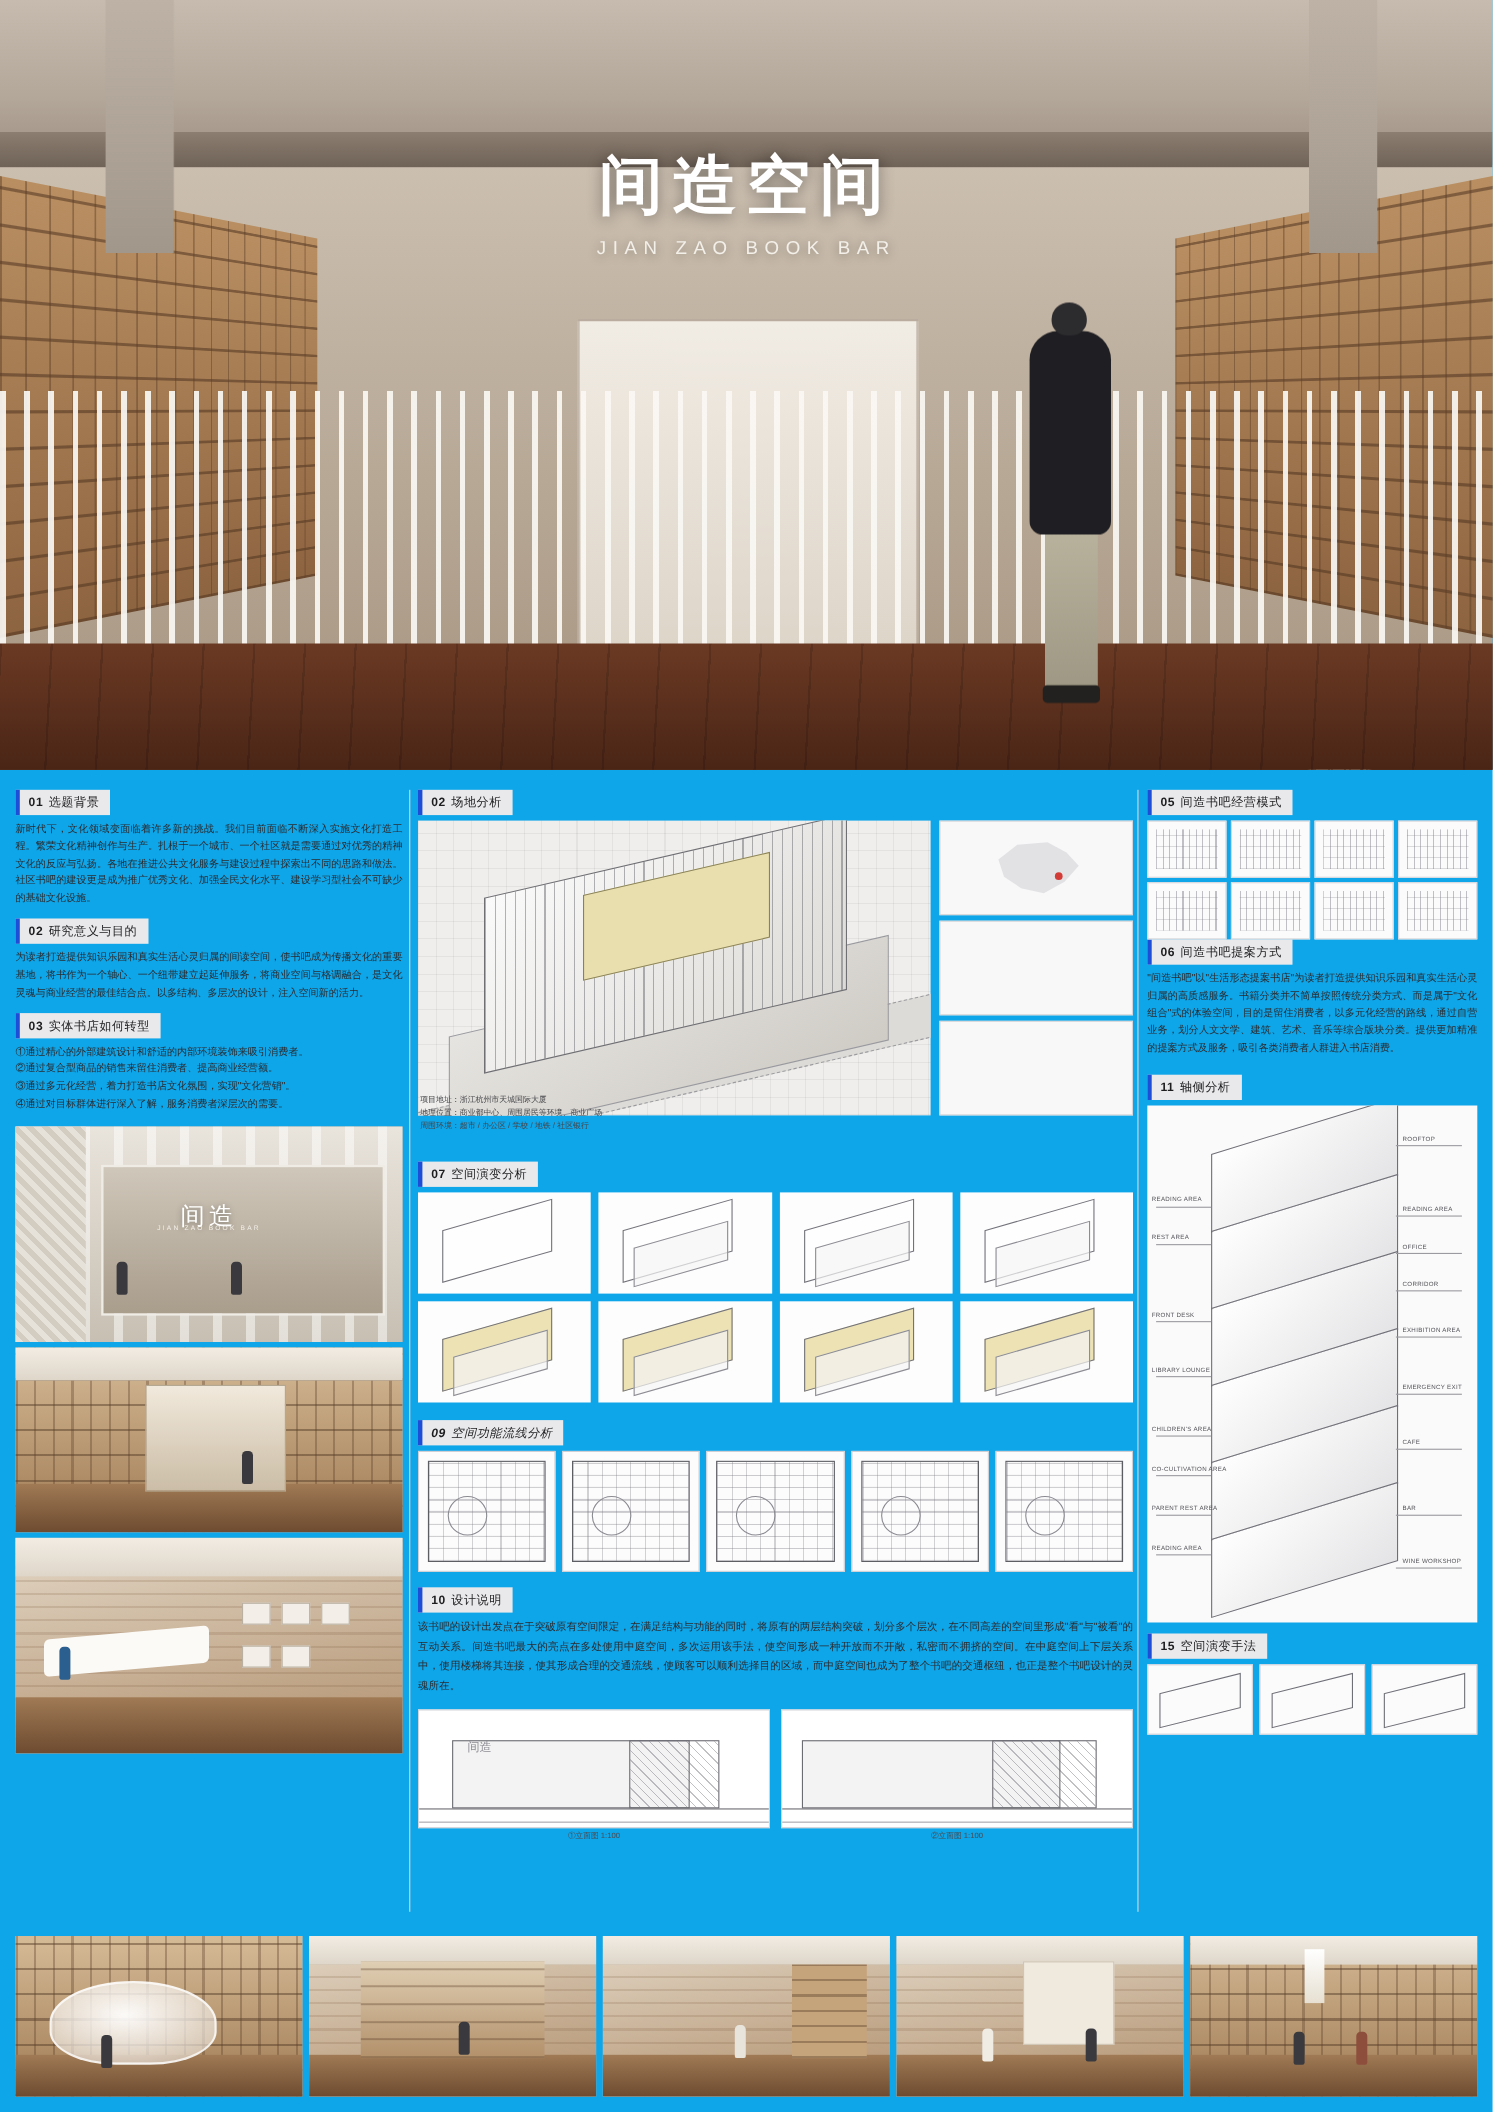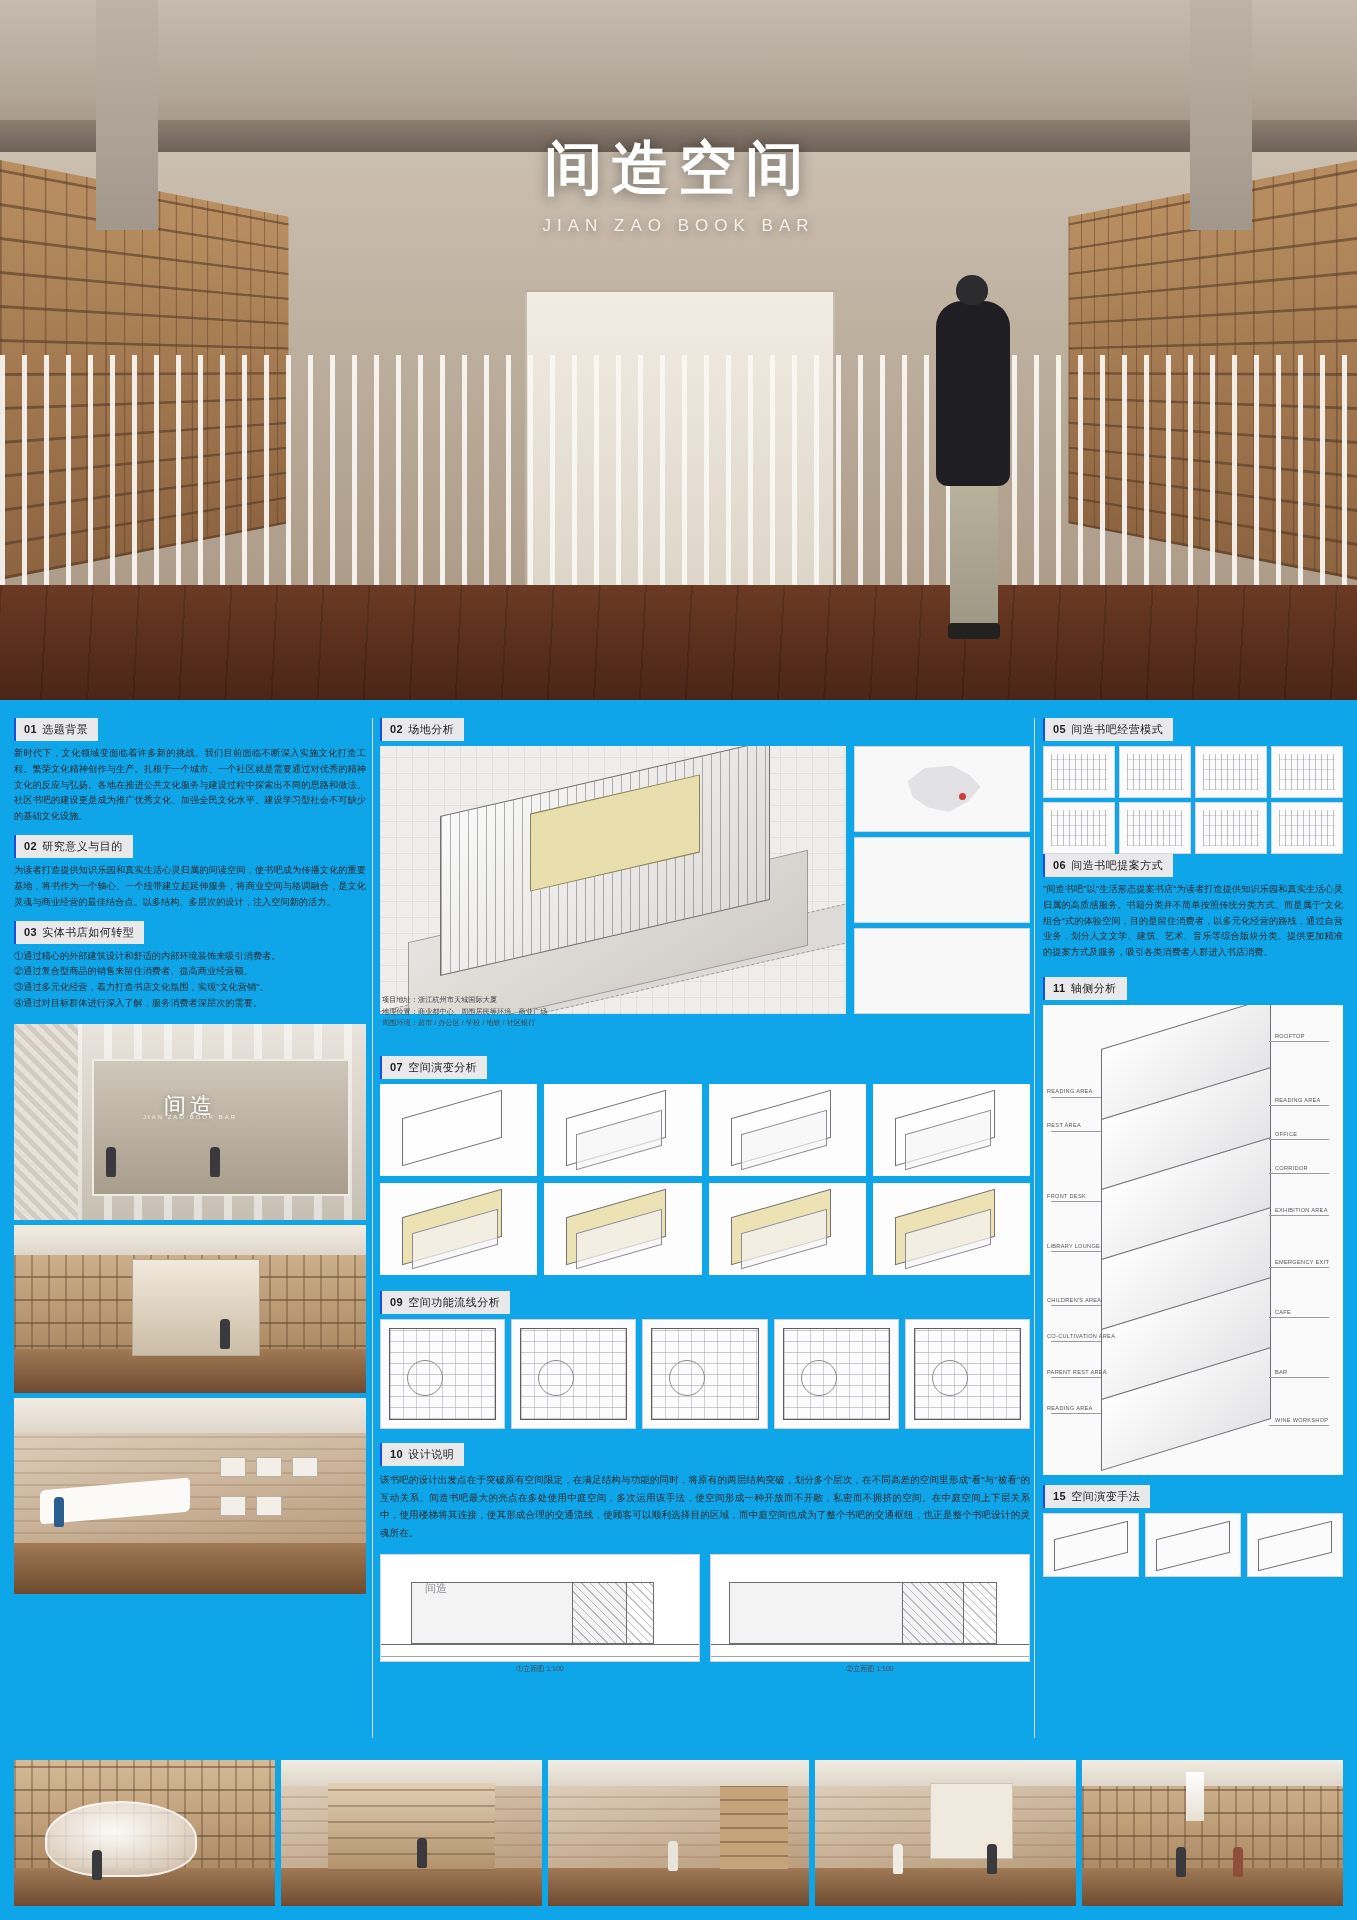--- a/index.html
+++ b/index.html
@@ -95,21 +95,21 @@
 
   
   .panel { position: absolute; }
   .sec-title {
     display: inline-block;
     background: #e9e9ec;
     color: #1d1d1f;
     font-size: 11px;
     padding: 4px 10px 4px 8px;
     letter-spacing: .5px;
-    border-left: 2px solid #1d4ed8;
+    border-left: 4px solid #1d4ed8;
     margin-bottom: 5px;
   }
   .sec-title b { font-weight: 700; margin-right: 5px; }
   .body-text {
     font-size: 9.2px;
     line-height: 1.72;
     color: #2b2b2e;
     text-align: justify;
   }
   .tiny { font-size: 7.2px; line-height: 1.6; color: #46464a; }
@@ -439,21 +439,21 @@
             <div class="evo-iso fill"></div>
             <div class="evo-iso2"></div>
           </div>
         <div class="evo-cell">
             <div class="evo-iso fill"></div>
             <div class="evo-iso2"></div>
           </div>
       </div>
     </div>
 
-    <div style="margin-top:16px;">
+    <div style="margin-top:16px;font-style:italic;">
       <div class="sec-title">
         <b>09</b><span>空间功能流线分析</span>
       </div>
       <div class="plan-grid">
         <div class="plan-cell"></div>
         <div class="plan-cell"></div>
         <div class="plan-cell"></div>
         <div class="plan-cell"></div>
         <div class="plan-cell"></div>
       </div>

